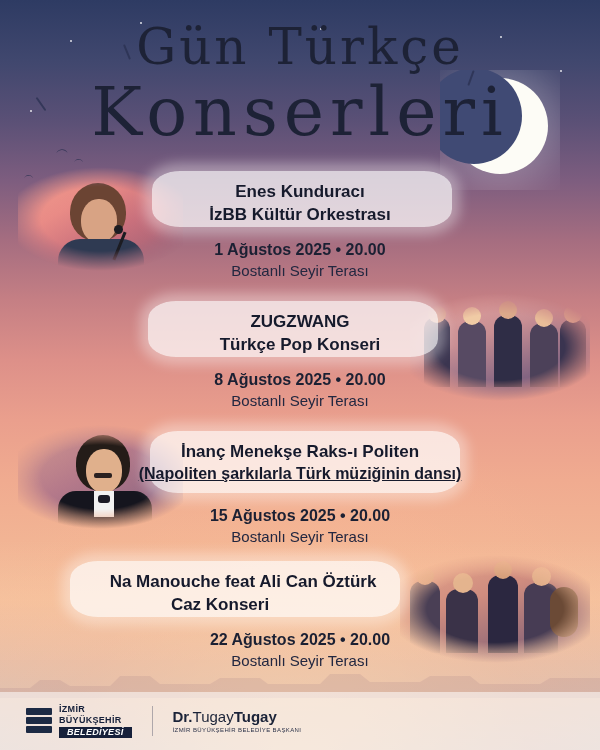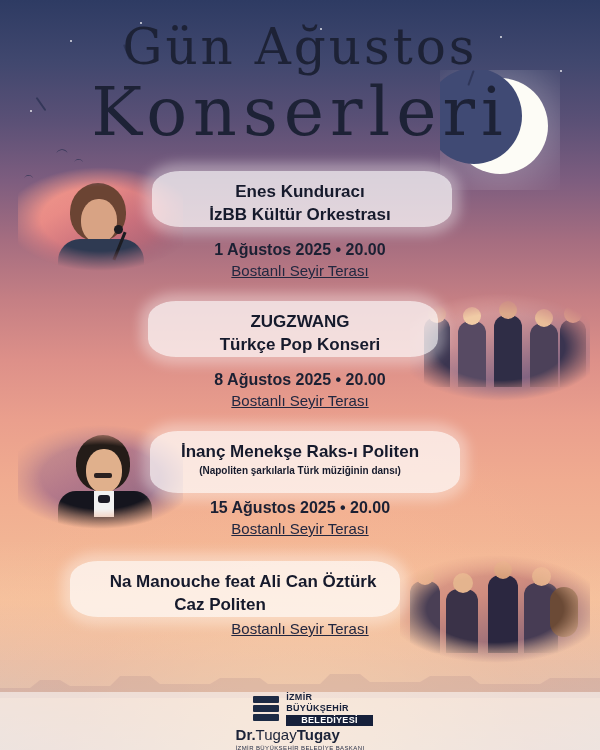--- a/index.html
+++ b/index.html
@@ -159,37 +159,37 @@
     color: #161a2c;
   }
   .evt-name {
     font-size: 17px;
     font-weight: bold;
     line-height: 1.35;
     position: relative;
     z-index: 2;
   }
   .evt-sub {
-    font-size: 10px;
+    font-size: 16px;
     font-weight: bold;
     line-height: 1.3;
     position: relative;
     z-index: 2;
+    text-decoration: underline;
   }
   .evt-when {
     font-size: 16px;
     font-weight: bold;
     margin-top: 14px;
     color: #1b2033;
   }
   .evt-place {
     font-size: 15px;
     margin-top: 3px;
     color: #222740;
-    text-decoration: underline;
   }
   
   .photo {
     position: absolute;
     overflow: hidden;
   }
   .photo-left {
     left: 18px;
     top: 0px;
     width: 165px;
@@ -212,21 +212,20 @@
   .footer {
     position: absolute;
     left: 0;
     bottom: 0;
     width: 600px;
     height: 58px;
     background: rgba(255,255,255,0.55);
     display: flex;
     align-items: center;
     z-index: 6;
-    flex-direction: column;
   }
   .logo-izmir {
     display: flex;
     align-items: center;
     margin-left: 26px;
   }
   .logo-mark {
     width: 26px;
     height: 30px;
     margin-right: 7px;
@@ -243,22 +242,23 @@
   .logo-txt {
     font-size: 9px;
     font-weight: bold;
     color: #16203a;
     line-height: 1.25;
     letter-spacing: 0.3px;
   }
   .logo-txt .l3 {
     background: #16203a;
     color: #fff;
-    padding: 0 15px;
+    padding: 0 8px;
     display: inline-block;
+    font-style: italic;
   }
   .divider {
     width: 1px;
     height: 30px;
     background: #6a6a7a;
     opacity: 0.5;
     margin: 0 20px;
   }
   .mayor {
     line-height: 1.15;
@@ -305,21 +305,21 @@
   </div>
 
   <div class="tick" style="left:126px;top:44px;transform:rotate(-22deg);"></div>
   <div class="tick" style="left:470px;top:70px;transform:rotate(20deg);"></div>
   <div class="tick" style="left:40px;top:96px;transform:rotate(-35deg);"></div>
   <div class="bird" style="left:56px;top:140px;">︵</div>
   <div class="bird" style="left:74px;top:152px;font-size:10px;">︵</div>
   <div class="bird" style="left:24px;top:168px;font-size:10px;">︵</div>
 
   <div class="title-block">
-    <div class="title-line1">Gün Ağustos</div>
+    <div class="title-line1">Gün Türkçe</div>
     <div class="title-line2">Konserleri</div>
   </div>
 
   <div class="events">
 
     <div class="event">
       <div class="photo photo-left mask-brush">
         <div class="ph-bg" style="background:linear-gradient(150deg,#f2a08f 0%,#e98b86 35%,#c9707c 60%,#8d5a72 100%);"></div>
         <div style="position:absolute;left:52px;top:18px;width:56px;height:58px;border-radius:50% 50% 46% 46%;background:#6b4433;"></div>
         <div style="position:absolute;left:63px;top:34px;width:36px;height:44px;border-radius:48%;background:#d8a384;"></div>
@@ -387,21 +387,22 @@
         <div style="position:absolute;left:53px;top:20px;width:20px;height:20px;border-radius:50%;background:#e4b48e;"></div>
         <div style="position:absolute;left:88px;top:22px;width:30px;height:78px;border-radius:12px 12px 0 0;background:#2b2740;"></div>
         <div style="position:absolute;left:94px;top:8px;width:18px;height:18px;border-radius:50%;background:#d6a07c;"></div>
         <div style="position:absolute;left:124px;top:30px;width:34px;height:70px;border-radius:12px 12px 0 0;background:#473c54;"></div>
         <div style="position:absolute;left:132px;top:14px;width:19px;height:19px;border-radius:50%;background:#e0ae8a;"></div>
         <div style="position:absolute;left:150px;top:34px;width:28px;height:50px;border-radius:14px;background:#6b4a36;"></div>
       </div>
       <div class="brush" style="left:70px;width:330px;"></div>
       <div class="evt-text" style="top:16px;">
         <div class="evt-name" style="padding-right:120px;margin-left:6px;">Na Manouche feat Ali Can Öztürk</div>
-        <div class="evt-name" style="padding-right:160px;">Caz Politen</div>
+        <div class="evt-name" style="padding-right:160px;">Caz Konseri</div>
+        <div class="evt-when">22 Ağustos 2025 • 20.00</div>
         <div class="evt-place">Bostanlı Seyir Terası</div>
       </div>
     </div>
 
   </div>
 
   <svg class="silhouette" viewBox="0 0 600 44" preserveAspectRatio="none">
     <path d="M0,44 L0,34 L30,34 L40,26 L60,26 L70,32 L110,32 L120,22 L150,22 L160,30 L210,30 L220,24 L260,24 L268,30 L320,30 L330,20 L360,20 L370,28 L420,28 L430,22 L470,22 L480,30 L540,30 L550,24 L600,24 L600,44 Z" fill="#b08a8f" opacity="0.45"></path>
   </svg>
 

